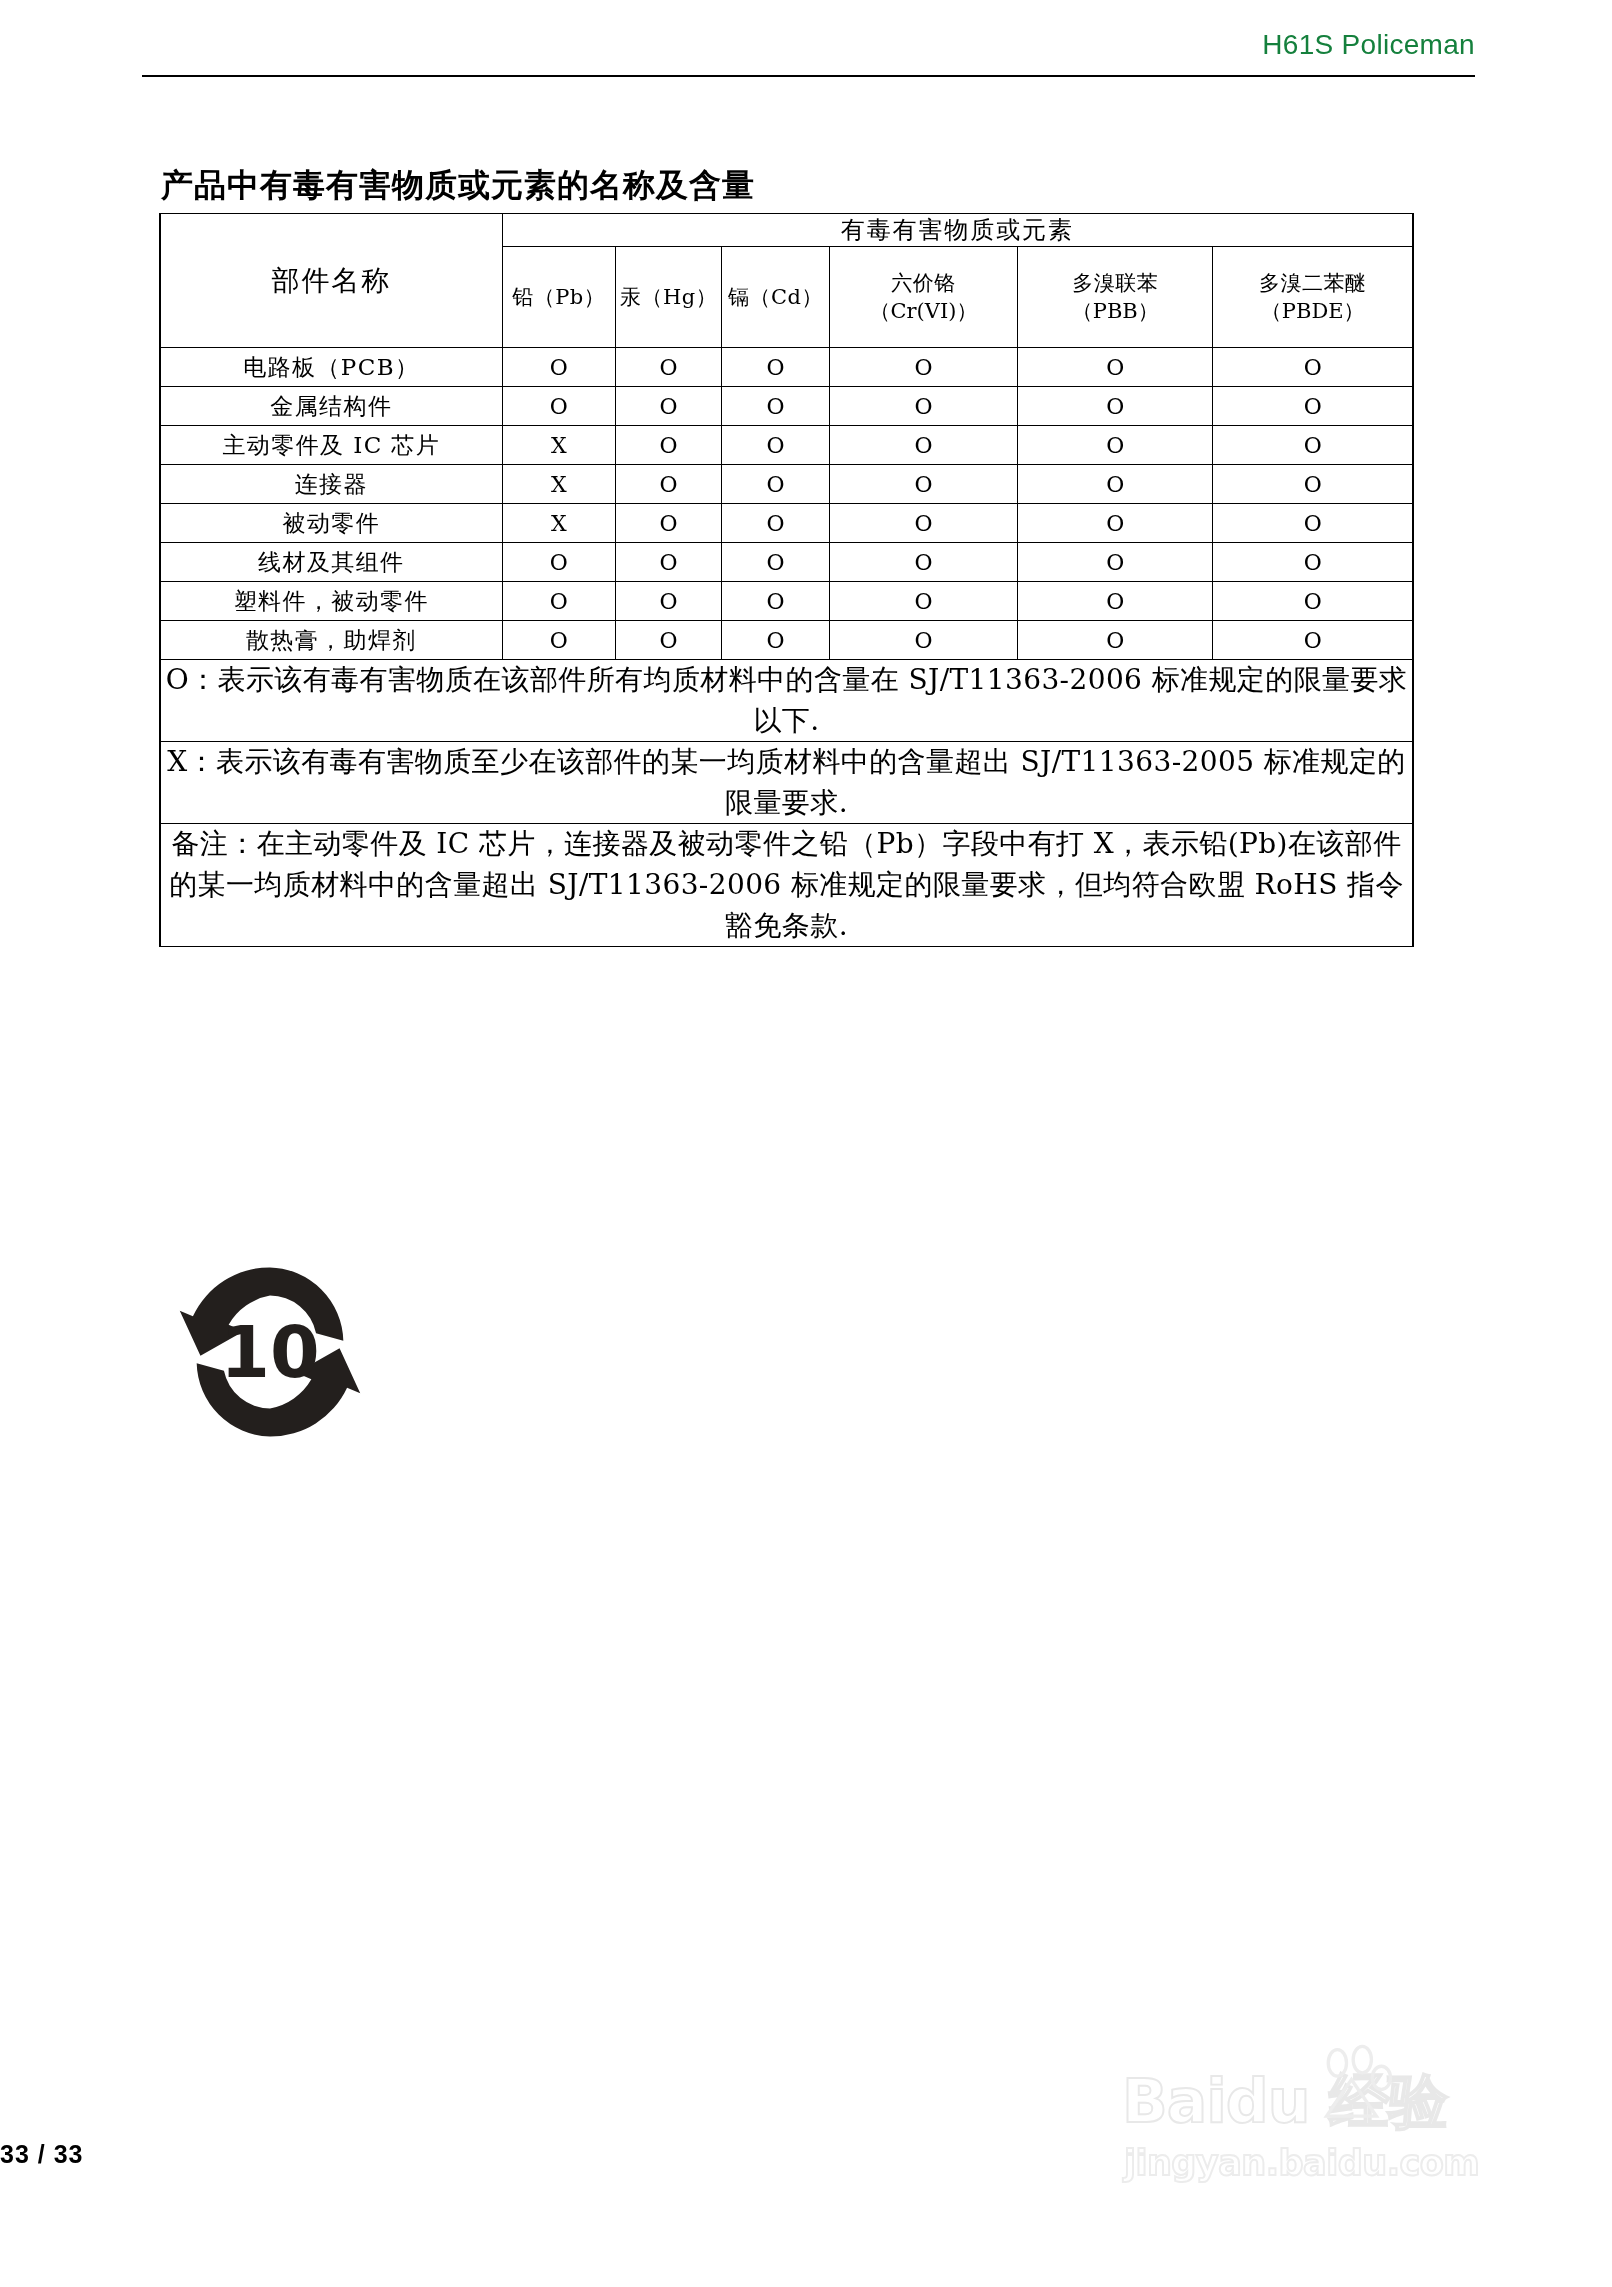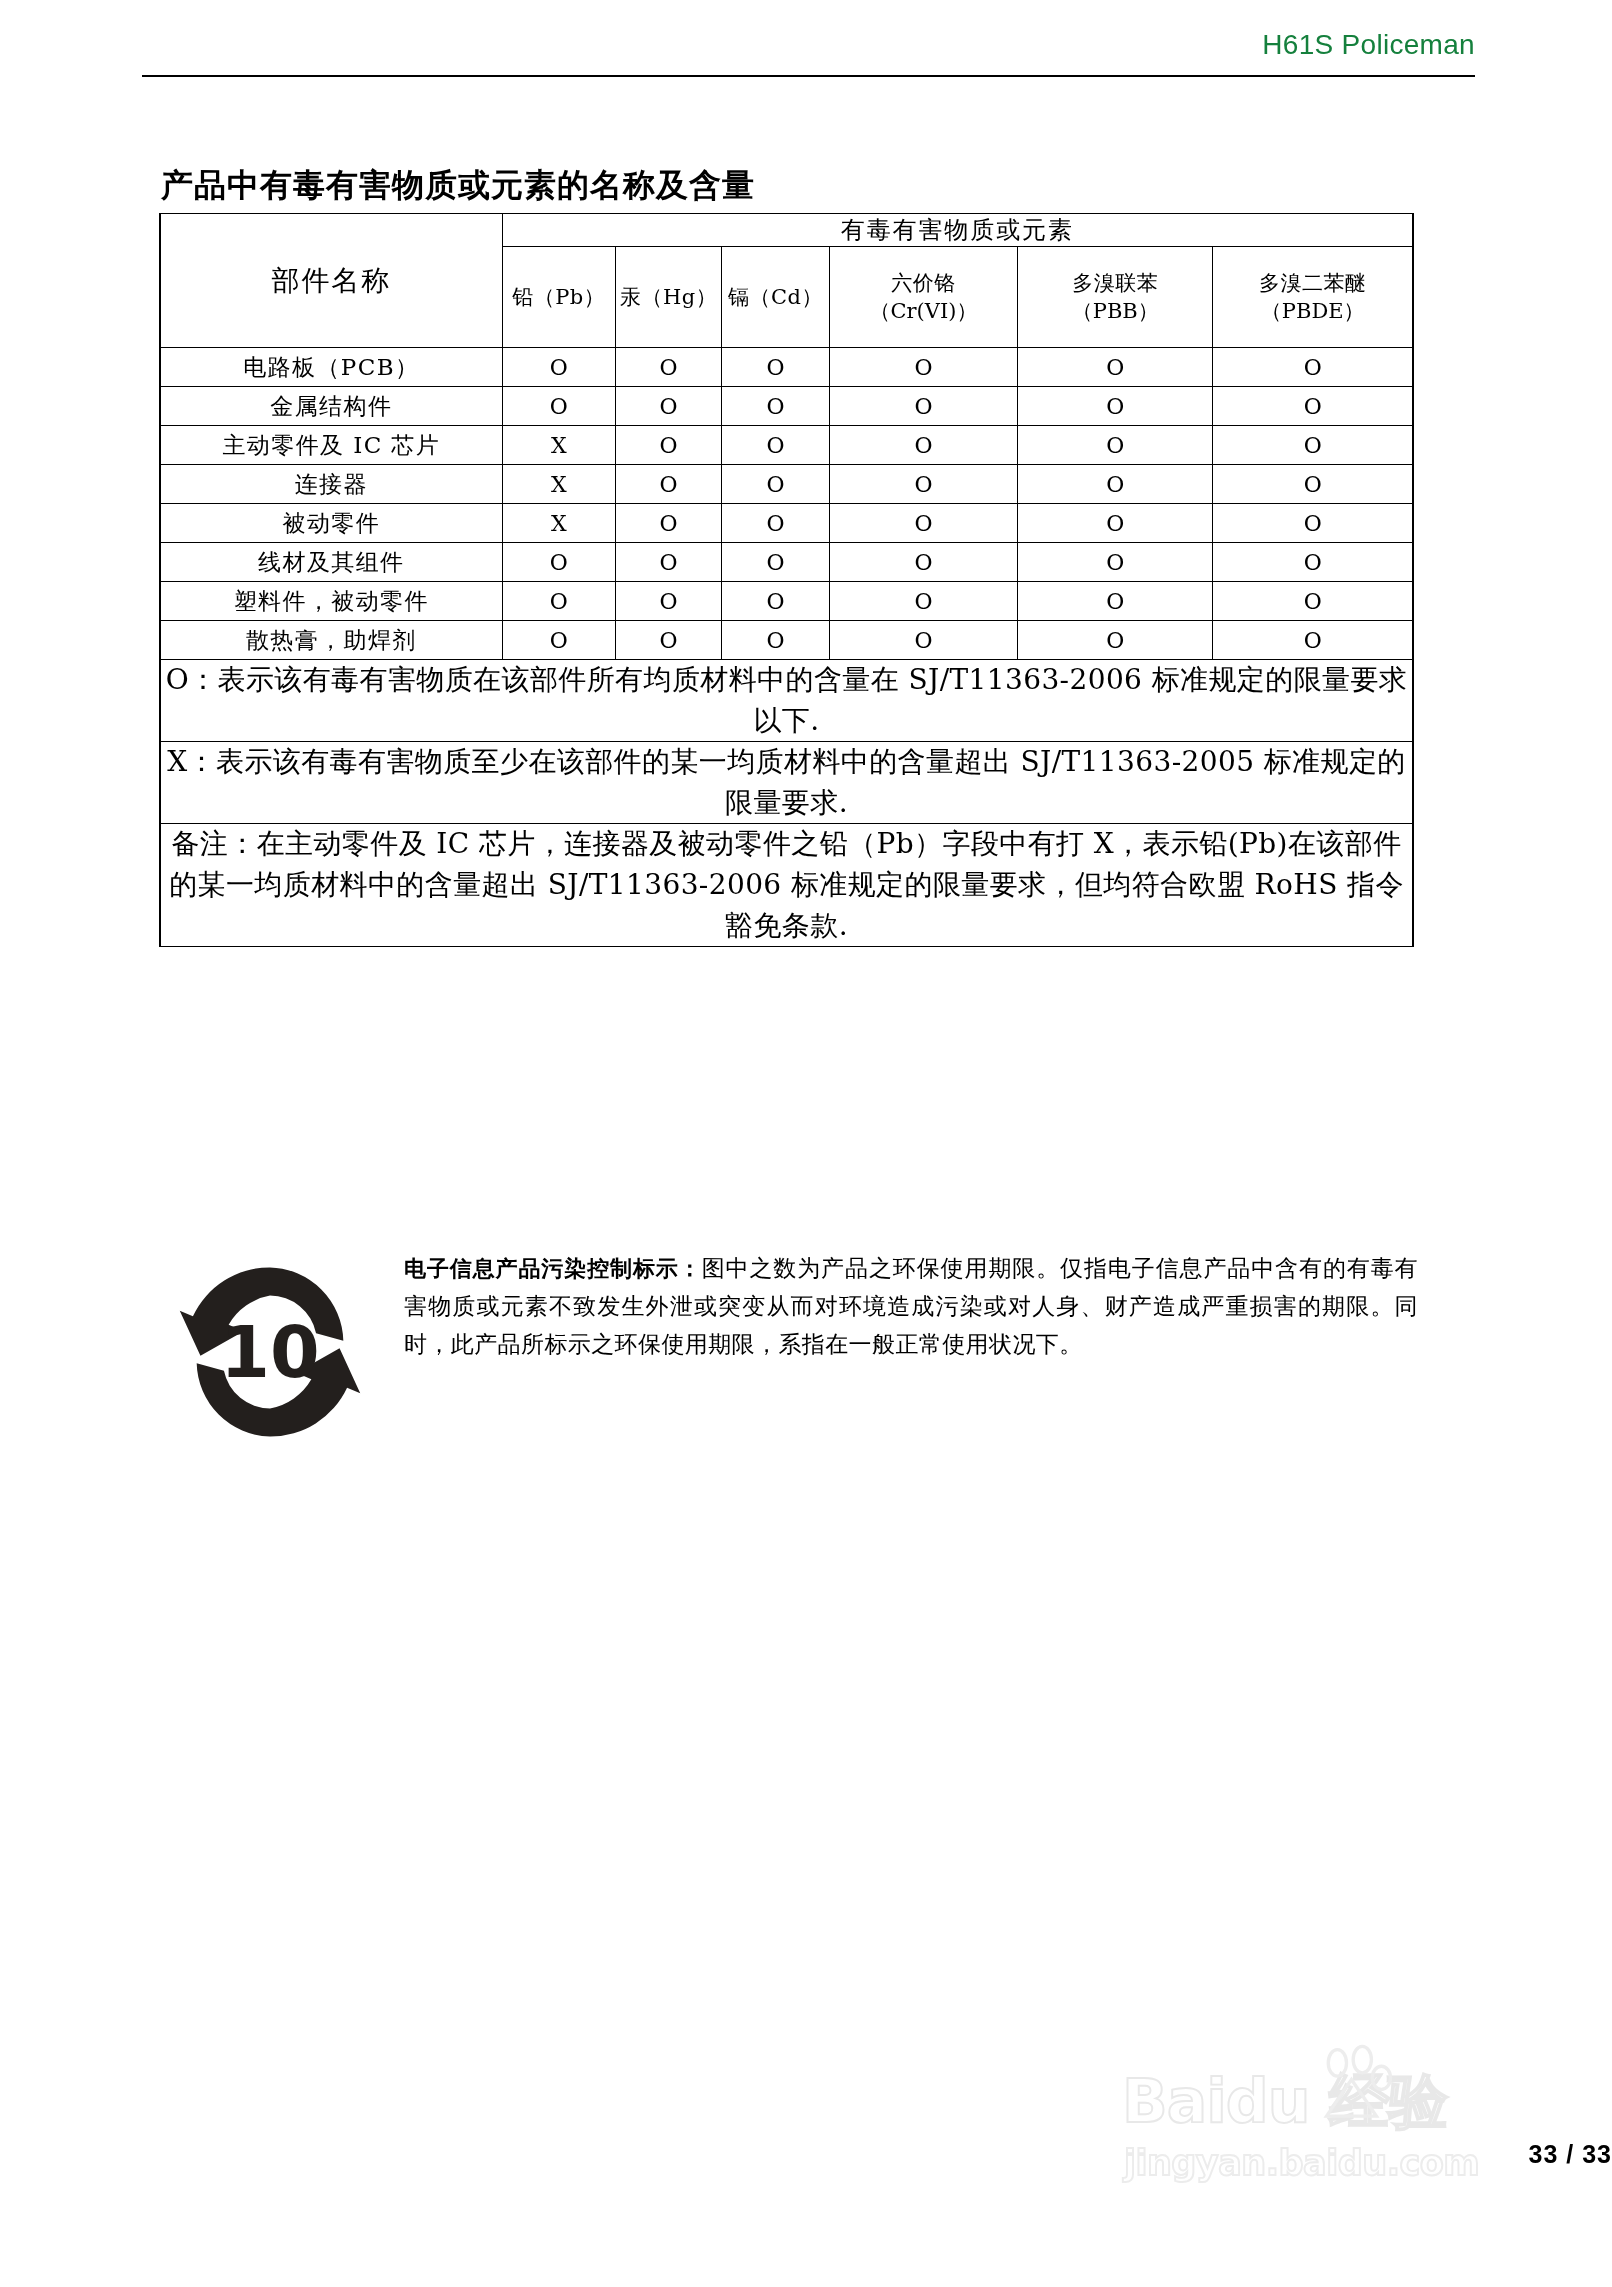--- a/index.html
+++ b/index.html
@@ -144,21 +144,21 @@
     font-family: "DejaVu Sans", "Liberation Sans", sans-serif;
     font-size: 22px;
   }
 
   
   .page-footer {
     position: absolute;
     left: 0;
     right: 0;
     top: 2140px;
-    text-align: right;
+    text-align: left;
     font-family: "Liberation Sans", sans-serif;
     font-weight: bold;
     font-size: 25px;
     letter-spacing: 1px;
   }
 
   
   .watermark {
     position: absolute;
     left: 1122px;
@@ -369,23 +369,20 @@
 
       <path d="M178 88
                A80 80 0 0 0 100 10
                L100 40
                A50 50 0 0 1 149 80
                Z"></path>
     </g>
 
     <text x="100" y="127" text-anchor="middle" font-family="DejaVu Sans, Liberation Sans, sans-serif" font-size="76" font-weight="bold" fill="#231f1d">10</text>
   </svg>
-  <div class="epup-text">
-    <span class="lead">电子信息产品污染控制标示：</span><span>图中之数为产品之环保使用期限。仅指电子信息产品中含有的有毒有害物质或元素不致发生外泄或突变从而对环境造成污染或对人身、财产造成严重损害的期限。同时，此产品所标示之环保使用期限，系指在一般正常使用状况下。</span>
-  </div>
 </div>
 
 <div class="watermark">
   <div class="wm-main">Baidu 经验</div>
   <svg class="wm-paw" viewBox="0 0 100 100">
     <g fill="none" stroke="#ededed" stroke-width="4">
       <ellipse cx="33" cy="24" rx="11" ry="16"></ellipse>
       <ellipse cx="63" cy="20" rx="11" ry="16"></ellipse>
       <ellipse cx="86" cy="42" rx="11" ry="14"></ellipse>
       <path d="M50 44 L20 88 L80 88 Z"></path>

